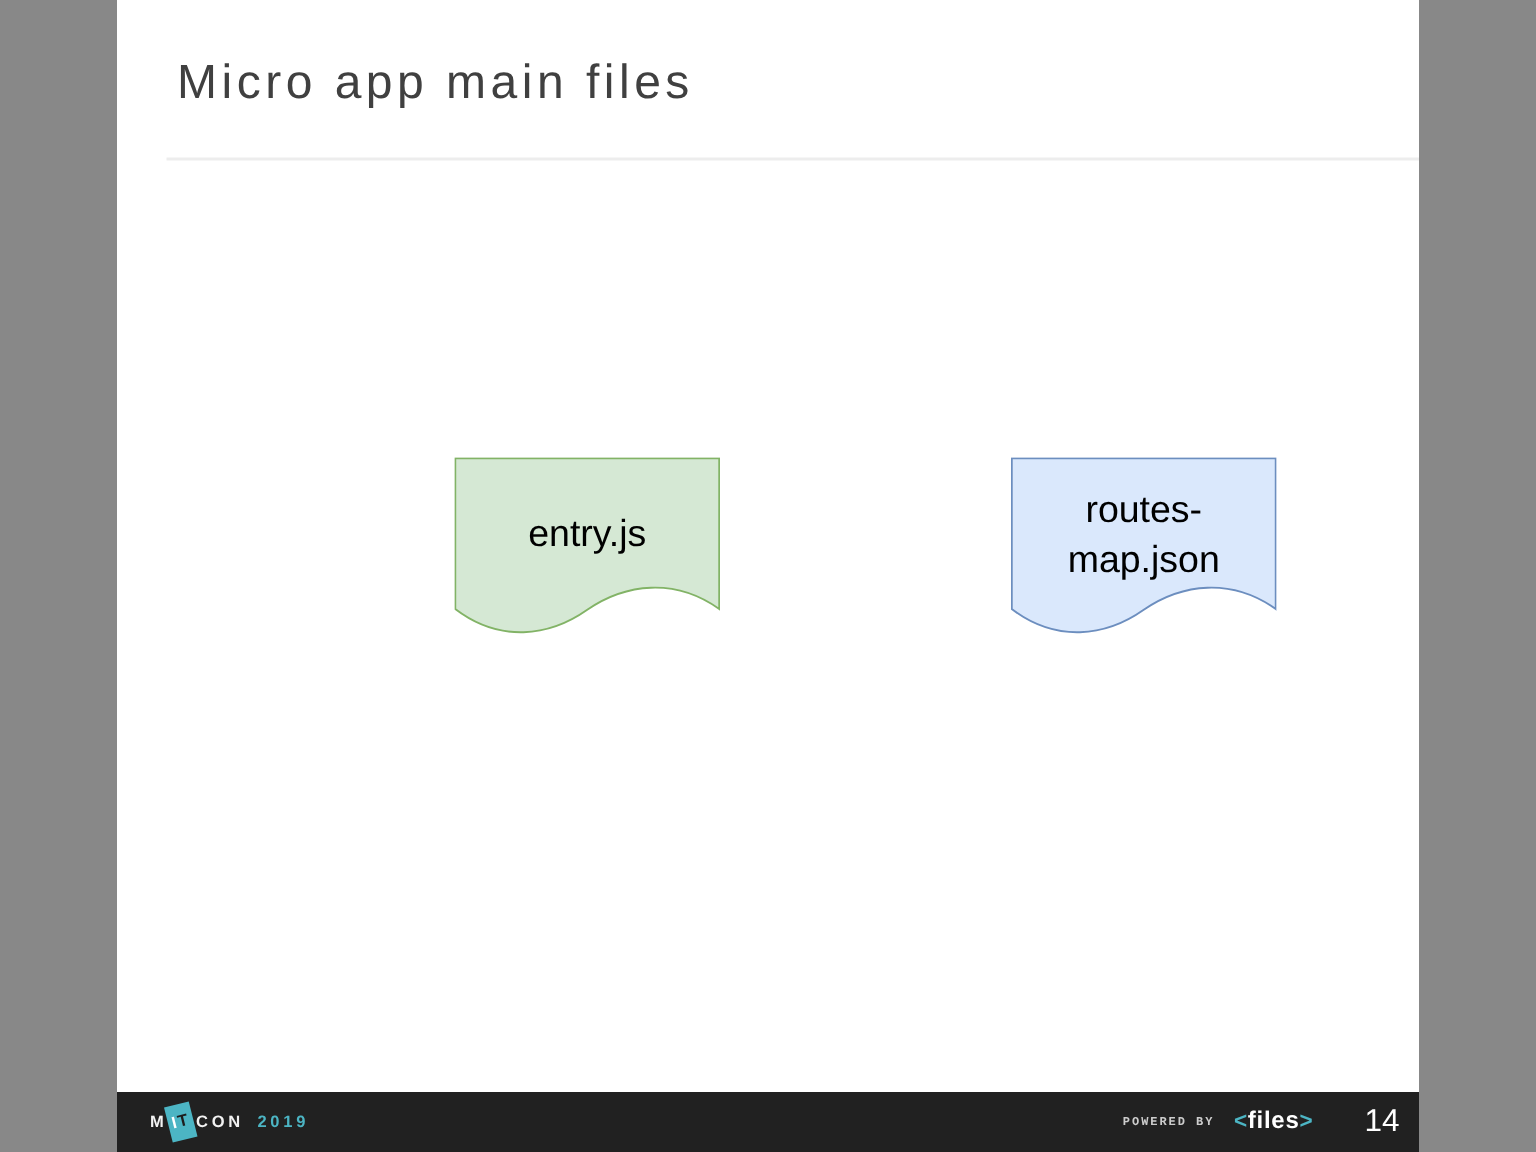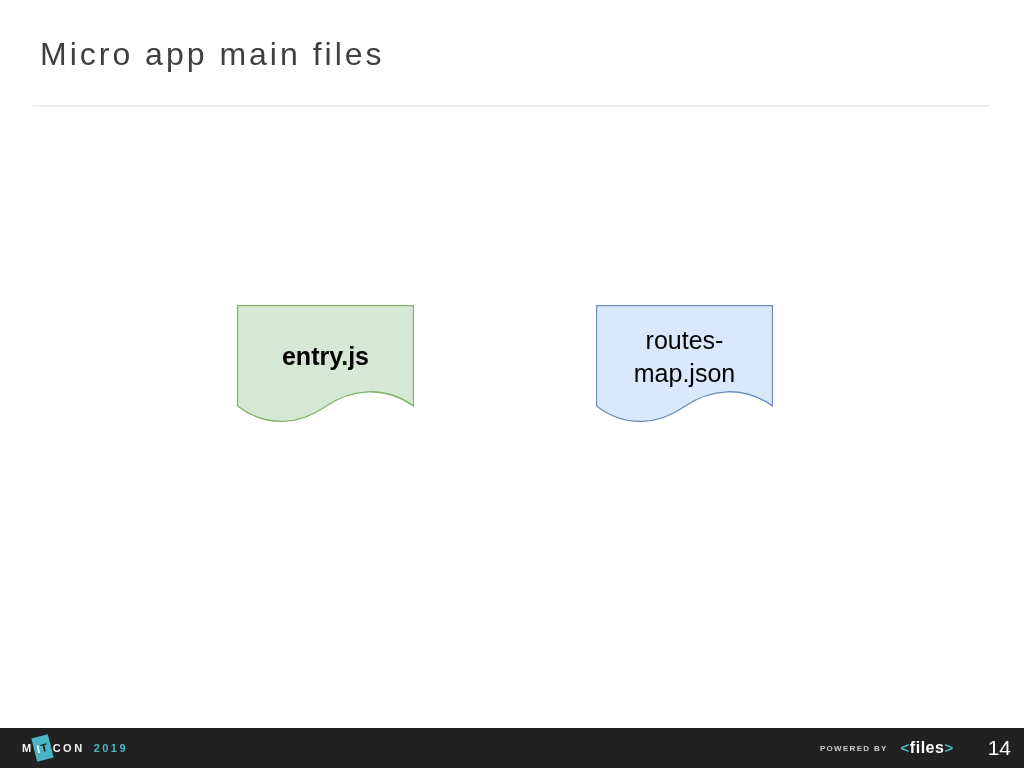--- a/index.html
+++ b/index.html
@@ -3,21 +3,21 @@
 <meta charset="utf-8">
 <style>
   :root {
     --accent: #4cb5c4;
     --bar: #212121;
   }
   * { box-sizing: border-box; }
   html, body { margin: 0; padding: 0; background: #888; }
   .slide {
     position: relative;
-    width: 1024px;
+    width: 868px;
     height: 768px;
     background: #ffffff;
     overflow: hidden;
     font-family: "Liberation Sans", sans-serif;
     margin: 0 auto;
   }
   
   .title {
     position: absolute;
     left: 40px;
@@ -53,21 +53,21 @@
     align-items: center;
     justify-content: center;
     text-align: center;
   }
   .doc .label {
     max-width: 152px;
     font-size: 25px;
     line-height: 1.32;
     color: #000000;
   }
-  #doc-entry  { left: 237px; font-weight: bold; }
+  #doc-entry  { left: 225px; }
   #doc-routes { left: 596px; padding-left: 34px; }
   
   .footer {
     position: absolute;
     left: 0; bottom: 0;
     width: 100%;
     height: 40px;
     background: var(--bar);
     display: flex;
     align-items: center;
@@ -101,20 +101,21 @@
     display: flex;
     align-items: center;
     margin-right: 13px;
   }
   .powered {
     font-size: 8px;
     font-weight: bold;
     letter-spacing: 1.3px;
     color: #cccccc;
     white-space: nowrap;
+    font-family: Liberation Mono, monospace;
   }
   .epam-logo {
     margin-left: 13px;
     display: flex;
     align-items: baseline;
     font-weight: bold;
     font-size: 16px;
     letter-spacing: 0.5px;
     color: #ffffff;
     white-space: nowrap;

